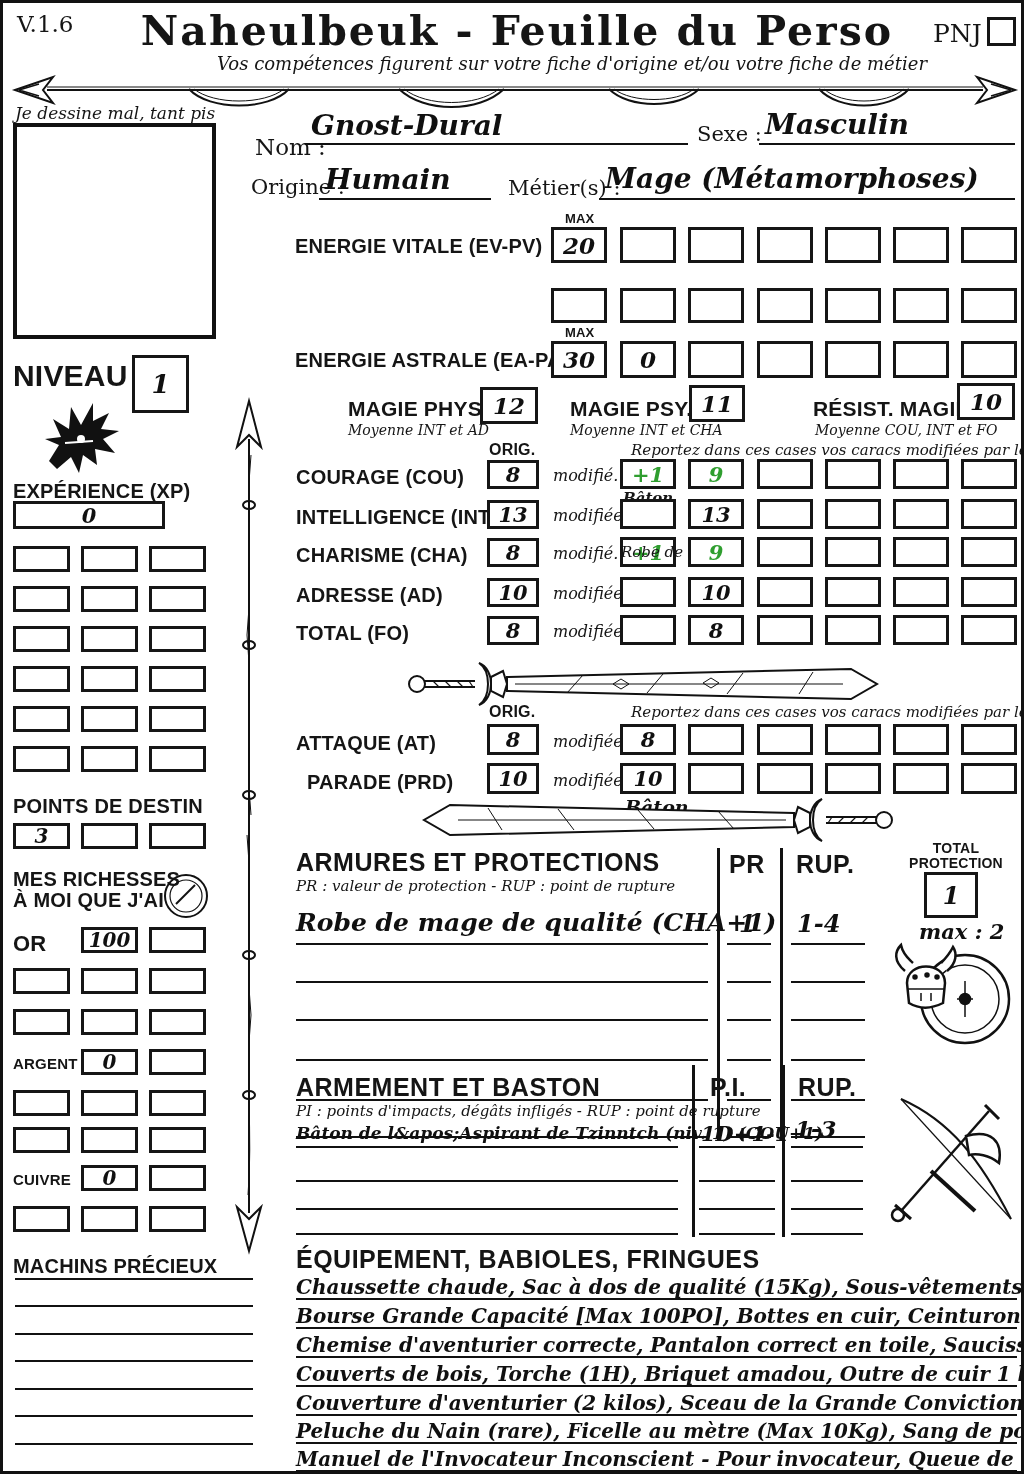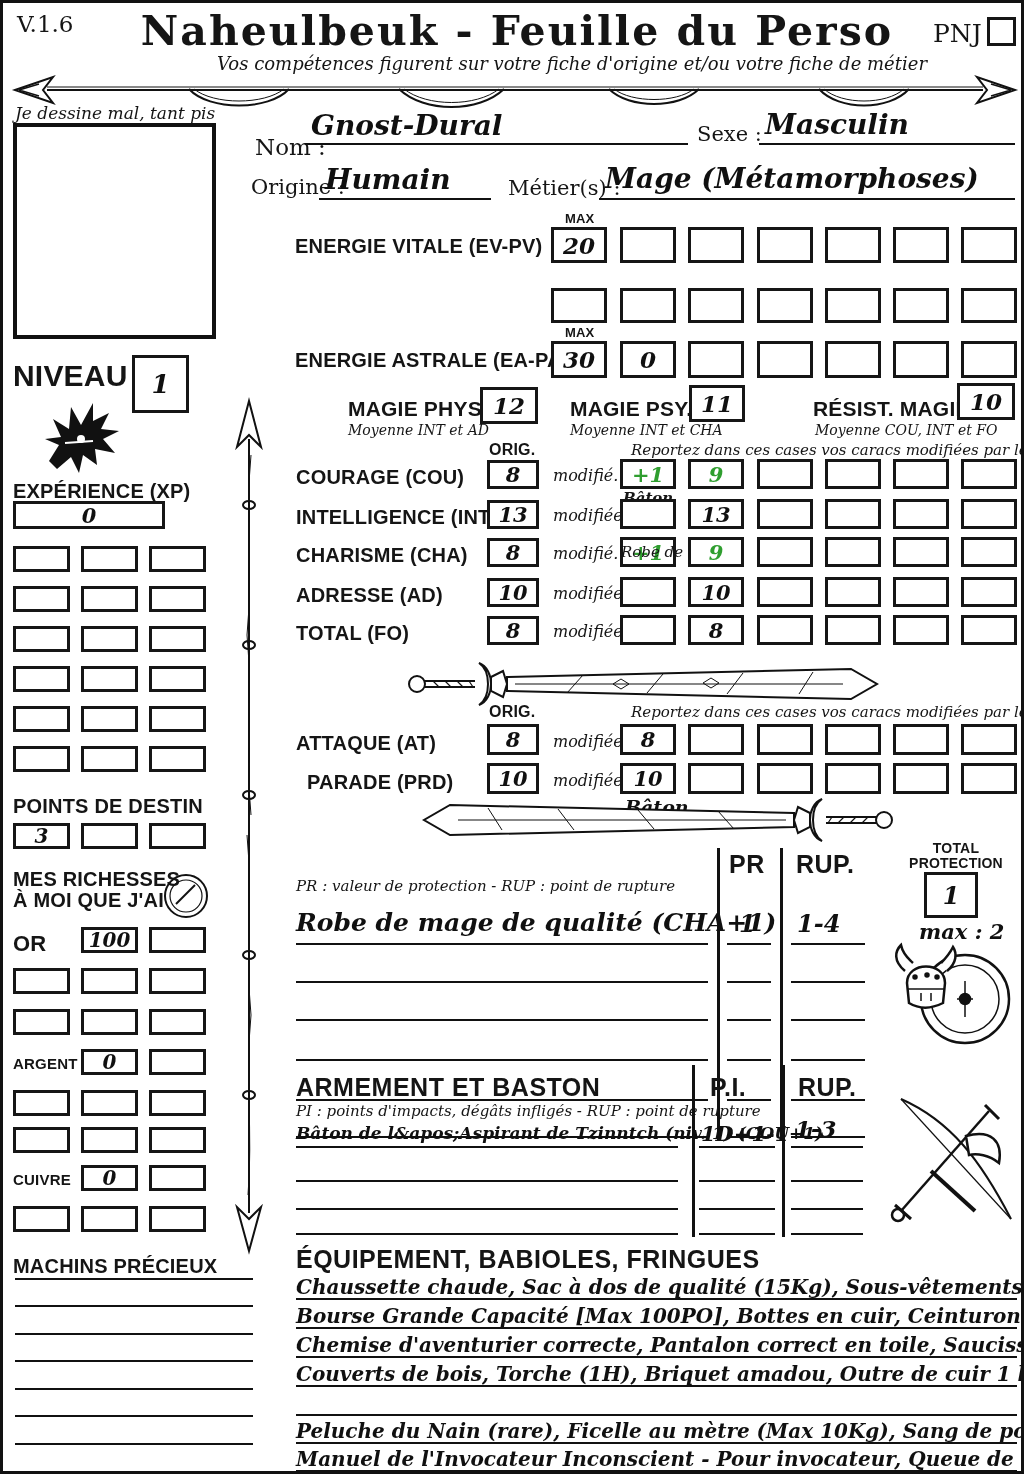--- a/index.html
+++ b/index.html
@@ -369,20 +369,21 @@
       <path d="M22 28 H72 M22 34 H72"></path>
       <path d="M30 28 L36 34 M42 28 L48 34 M54 28 L60 34 M66 28 L70 34" stroke-width="1.2"></path>
       <path d="M76 10 C 88 18, 88 44, 76 52 C 92 46, 92 16, 76 10 Z" fill="#fff"></path>
       <path d="M88 24 L100 18 L104 31 L100 44 L88 38 Z" fill="#fff"></path>
       <path d="M104 24 L448 16 L474 31 L448 46 L104 38 Z" fill="#fff"></path>
       <path d="M112 31 H440" stroke-width="1.2"></path>
       <path d="M180 22 L164 40 M260 21 L244 40 M340 20 L324 41 M410 19 L396 41" stroke-width="1"></path>
     </svg>
   </div>
 
+  <div class="abs lbl tt nw" style="left:293px;top:845px;">ARMURES ET PROTECTIONS</div>
   <div class="abs cal nw" style="left:293px;top:874px;font-size:15px;">PR : valeur de protection - RUP : point de rupture</div>
   <div class="vline" style="left:714px;top:845px;height:293px;"></div>
   <div class="vline" style="left:777px;top:845px;height:293px;"></div>
   <div class="abs lbl tt" style="left:726px;top:847px;">PR</div>
   <div class="abs lbl tt" style="left:793px;top:847px;">RUP.</div>
 
   <div class="abs lbl" style="left:892px;top:838px;width:122px;text-align:center;font-size:14px;line-height:15px;">
     <div>TOTAL</div>
     <div>PROTECTION</div>
   </div>
@@ -470,19 +471,20 @@
   <div class="abs lbl tt nw" style="left:293px;top:1242px;">ÉQUIPEMENT, BABIOLES, FRINGUES</div>
 
   <div class="abs hw nw" style="left:293px;top:1272px;font-size:20px;">Chaussette chaude, Sac à dos de qualité (15Kg), Sous-vêtements, Écuelle</div>
   <div class="ul" style="left:293px;top:1274px;width:721px;height:21px;"></div>
   <div class="abs hw nw" style="left:293px;top:1301px;font-size:20px;">Bourse Grande Capacité [Max 100PO], Bottes en cuir, Ceinturon cuir, Sel</div>
   <div class="ul" style="left:293px;top:1303px;width:721px;height:21px;"></div>
   <div class="abs hw nw" style="left:293px;top:1330px;font-size:20px;">Chemise d'aventurier correcte, Pantalon correct en toile, Saucisson, Gui</div>
   <div class="ul" style="left:293px;top:1332px;width:721px;height:21px;"></div>
   <div class="abs hw nw" style="left:293px;top:1359px;font-size:20px;">Couverts de bois, Torche (1H), Briquet amadou, Outre de cuir 1 litre</div>
   <div class="ul" style="left:293px;top:1361px;width:721px;height:21px;"></div>
+  <div class="abs hw nw" style="left:293px;top:1388px;font-size:20px;">Couverture d'aventurier (2 kilos), Sceau de la Grande Conviction</div>
   <div class="ul" style="left:293px;top:1390px;width:721px;height:21px;"></div>
   <div class="abs hw nw" style="left:293px;top:1416px;font-size:20px;">Peluche du Nain (rare), Ficelle au mètre (Max 10Kg), Sang de porc</div>
   <div class="ul" style="left:293px;top:1418px;width:721px;height:21px;"></div>
   <div class="abs hw nw" style="left:293px;top:1444px;font-size:20px;">Manuel de l'Invocateur Inconscient - Pour invocateur, Queue de rat</div>
   <div class="ul" style="left:293px;top:1446px;width:721px;height:21px;"></div>
 
 </div>
 
 </body></html>

